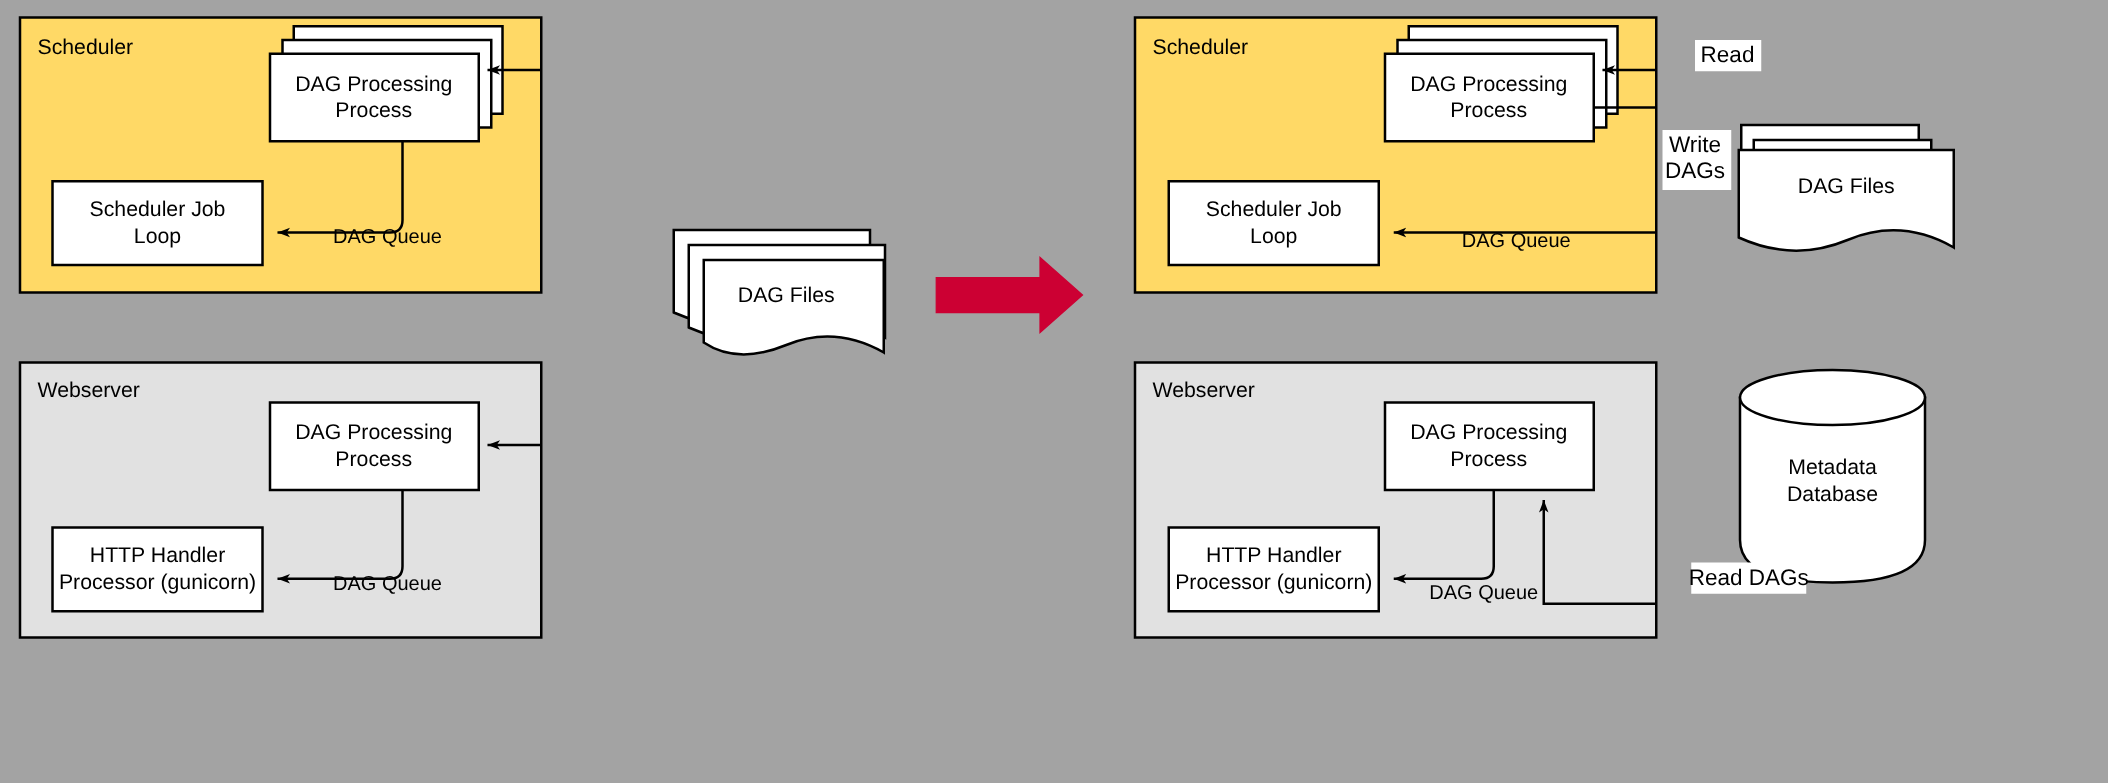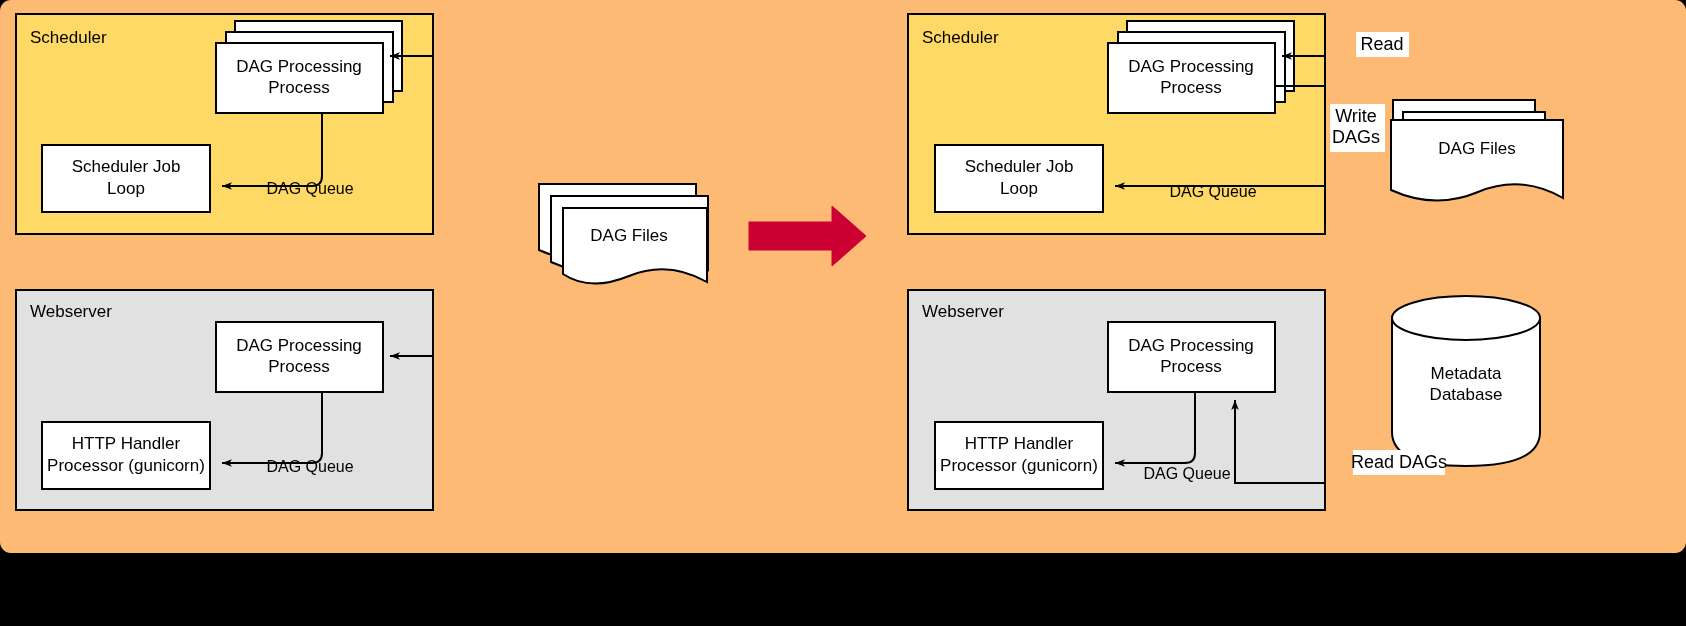--- a/index.html
+++ b/index.html
@@ -9,23 +9,22 @@
   }
   body {
     width: 1686px;
     height: 626px;
     overflow: hidden;
     font-family: "Liberation Sans", sans-serif;
   }
   #canvas {
     position: relative;
     width: 1686px;
-    height: 553px;
-    background: #fdba74;
-    border-radius: 11px;
+    height: 626px;
+    background: #a3a3a3;
   }
   svg.diagram {
     position: absolute;
     top: 0; left: 0;
     width: 1686px;
     height: 626px;
   }
   .node-text {
     font-family: "Liberation Sans", sans-serif;
     font-size: 17px;

